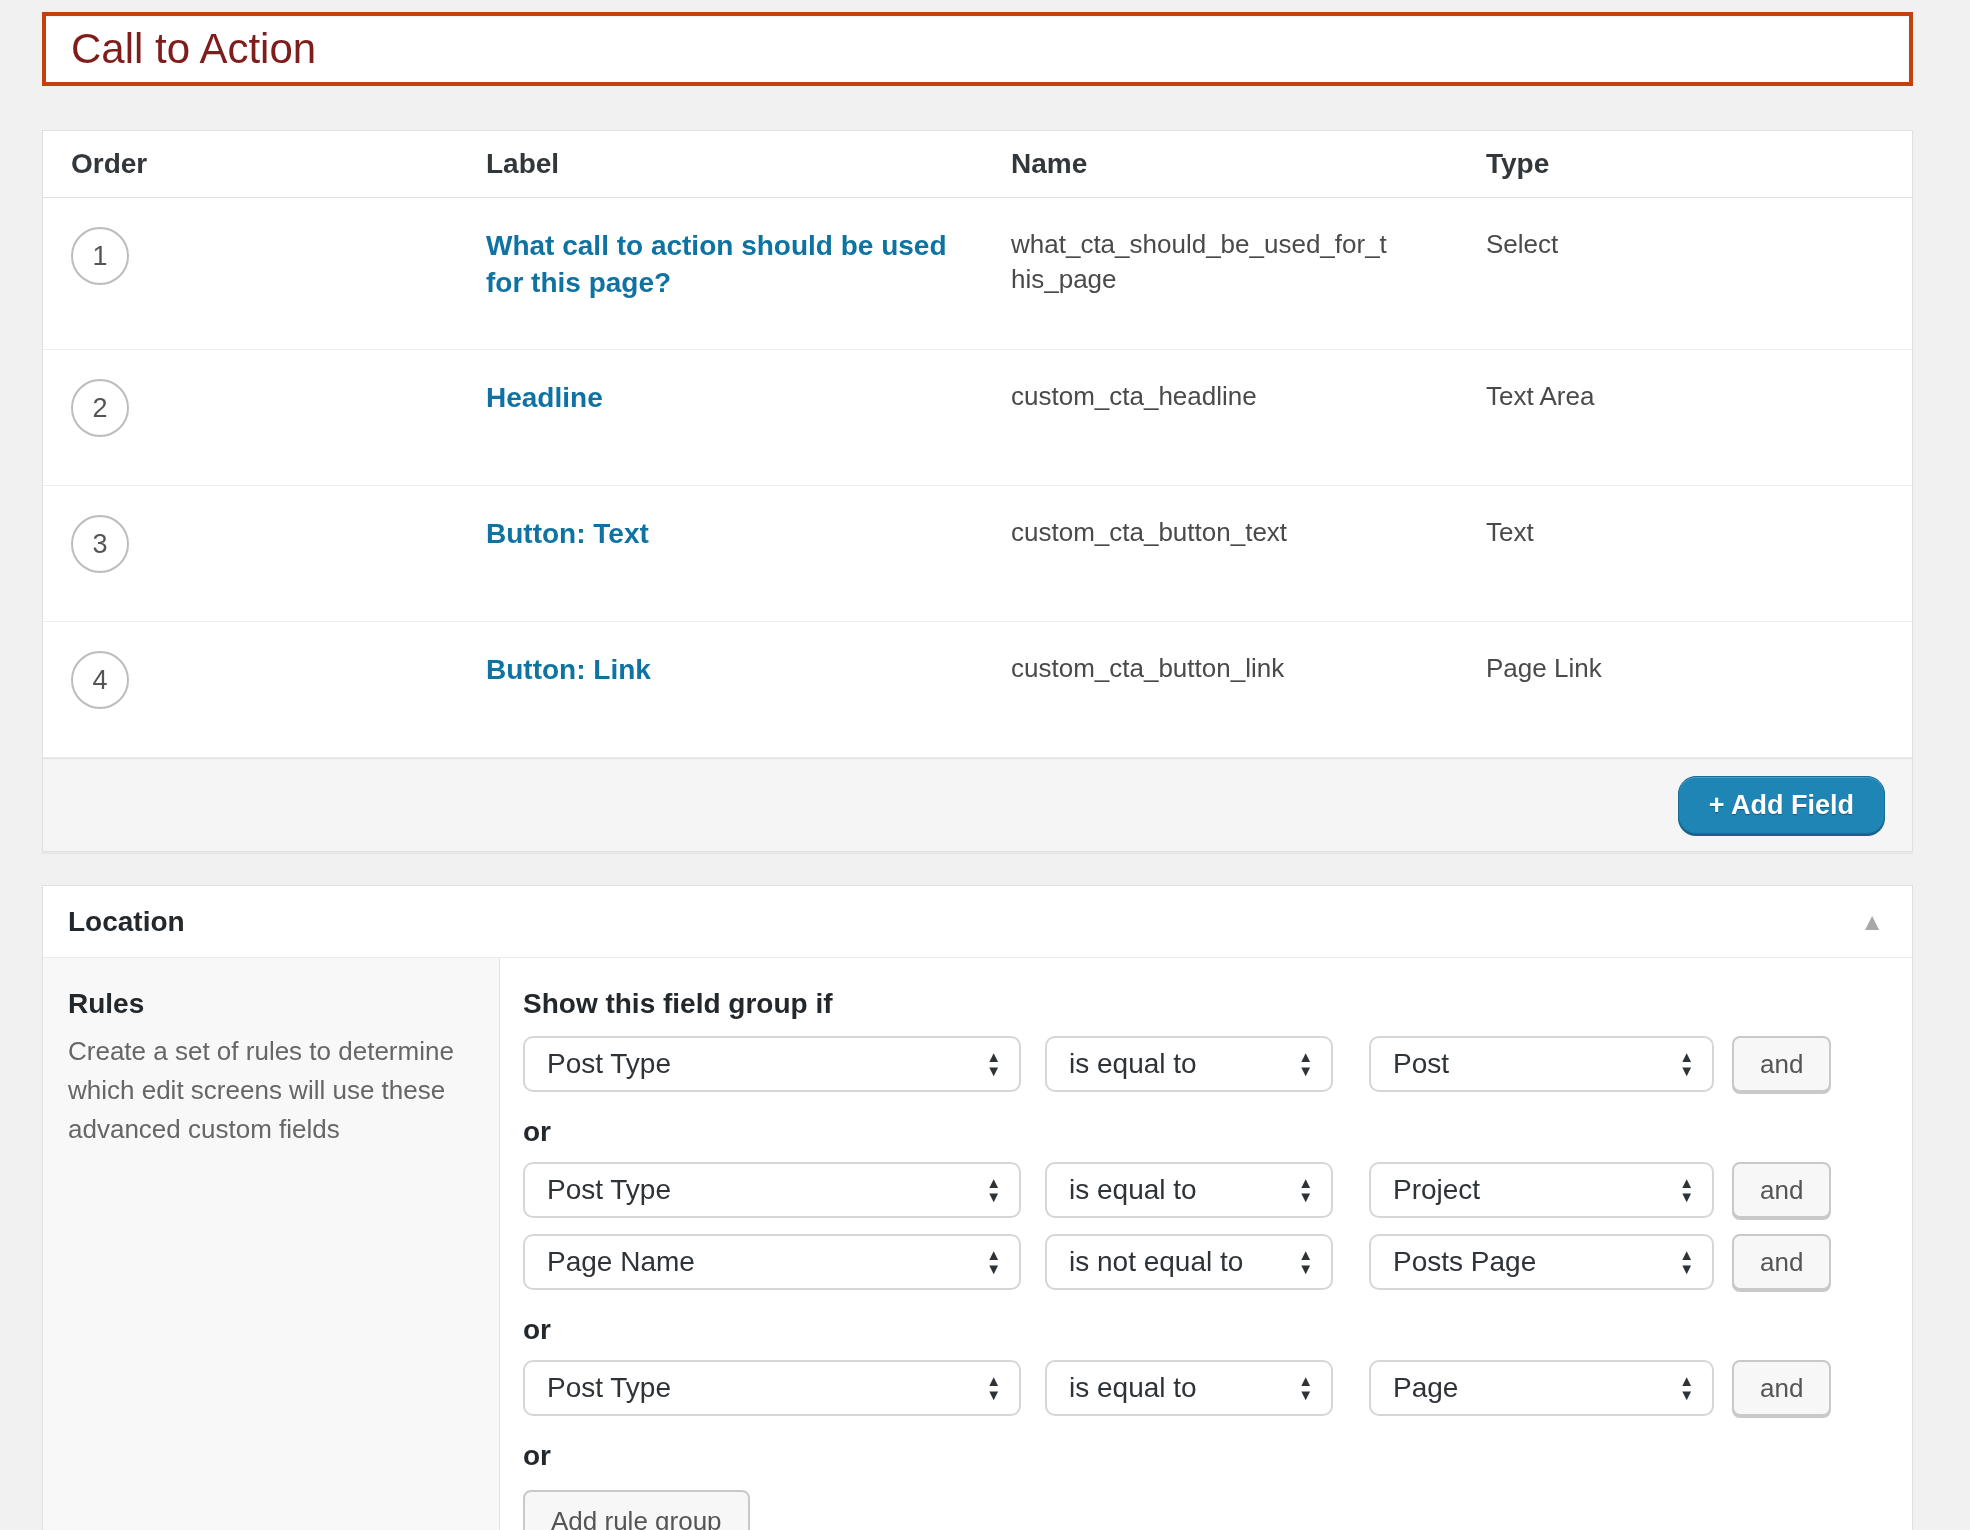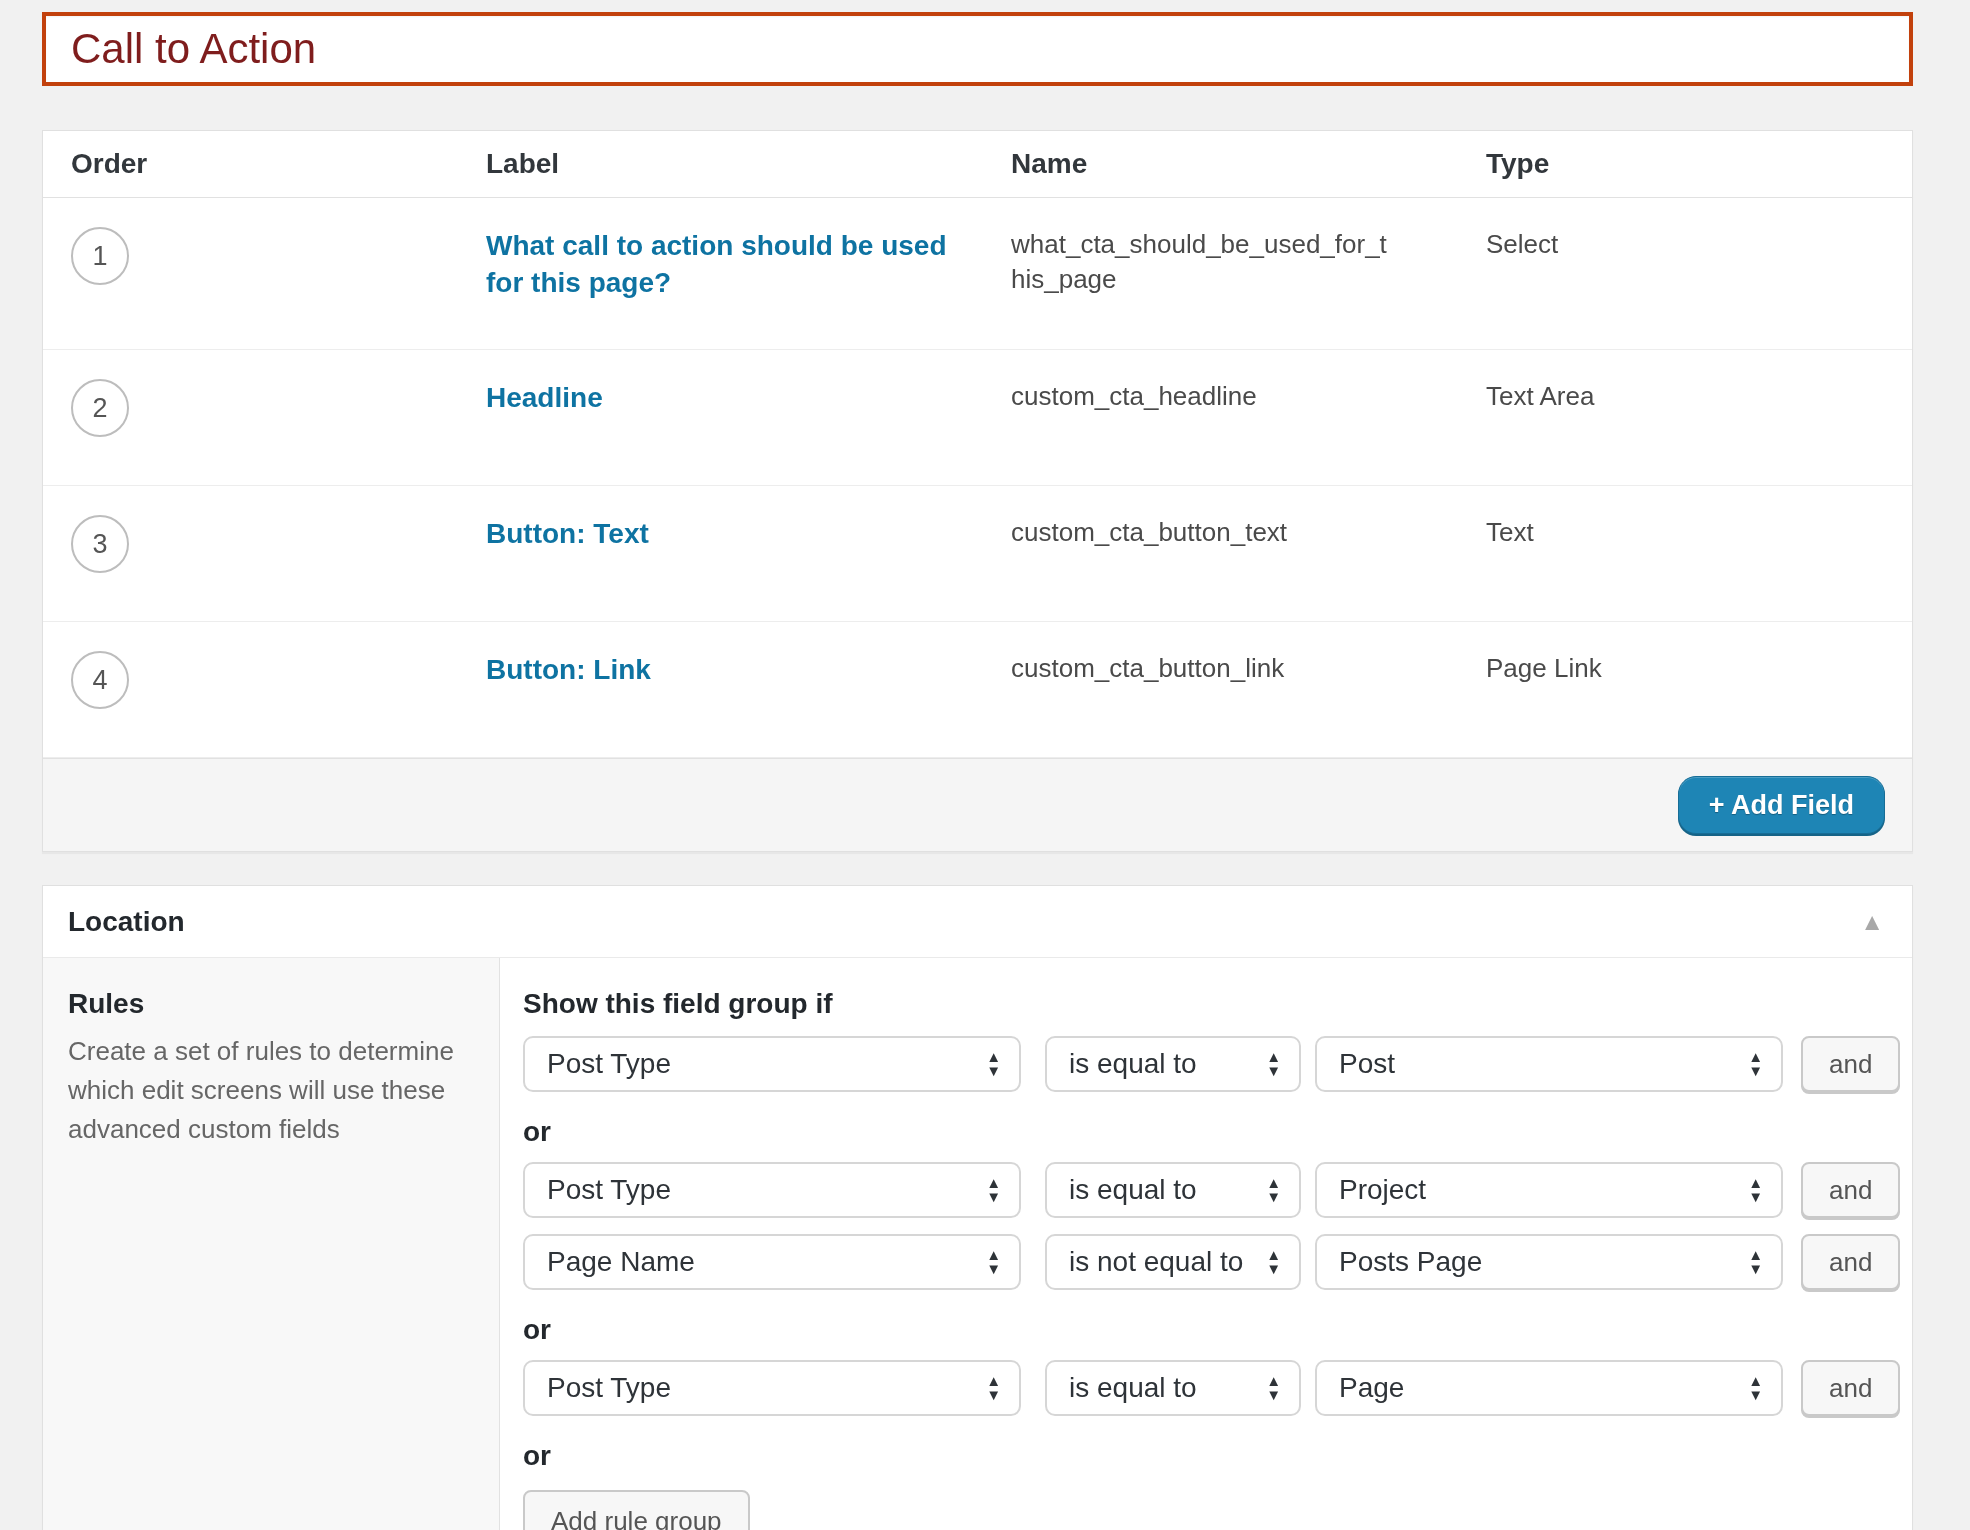--- a/index.html
+++ b/index.html
@@ -83,22 +83,22 @@
 
   .rule-row { display:flex; align-items:center; margin-bottom:16px; }
   .sel {
     position:relative; height:56px; background:#fff;
     border:2px solid #d6d6d6; border-radius:10px;
     display:flex; align-items:center;
     padding:0 60px 0 22px; font-size:28px; color:#2e3338; cursor:pointer;
     white-space:nowrap;
   }
   .sel-param { width:498px; margin-right:24px; }
-  .sel-op    { width:256px; margin-right:14px; }
-  .sel-value { width:468px; margin-right:18px; }
+  .sel-op    { width:288px; margin-right:20px; }
+  .sel-value { width:345px; margin-right:18px;margin-left:16px; }
   .sel-arrows {
     position:absolute; right:18px; top:50%; transform:translateY(-50%);
     display:flex; flex-direction:column; align-items:center; color:#2e3338;
   }
   .sel-arrows i { font-style:normal; font-size:15px; line-height:14px; }
 
   .and-btn {
     height:56px; padding:0 26px;
     background:#f7f7f7; border:2px solid #c9c9c9; border-radius:8px;
     box-shadow:0 2px 0 #c9c9c9;

